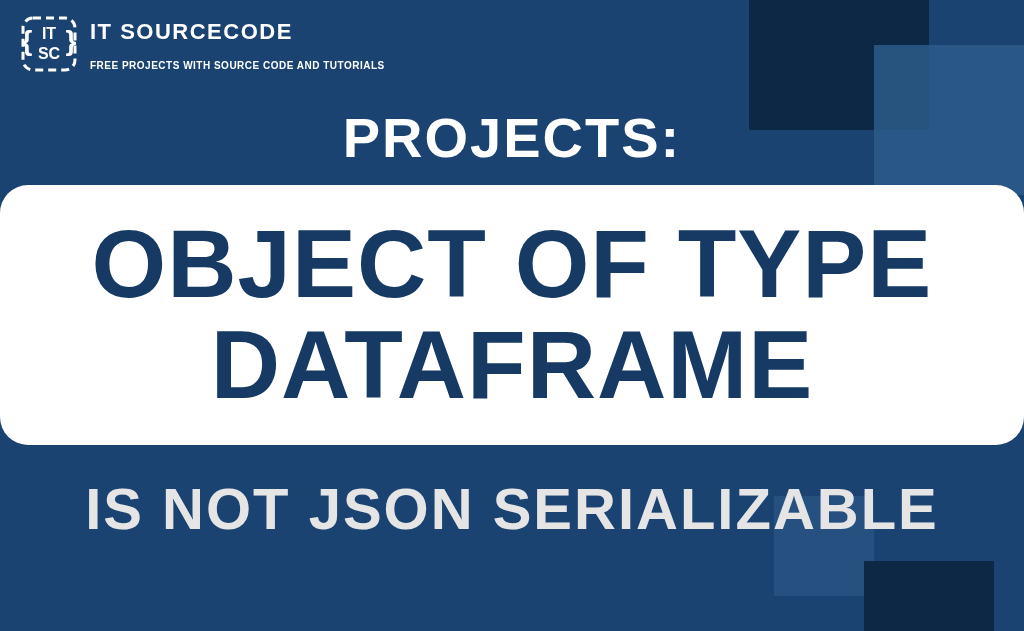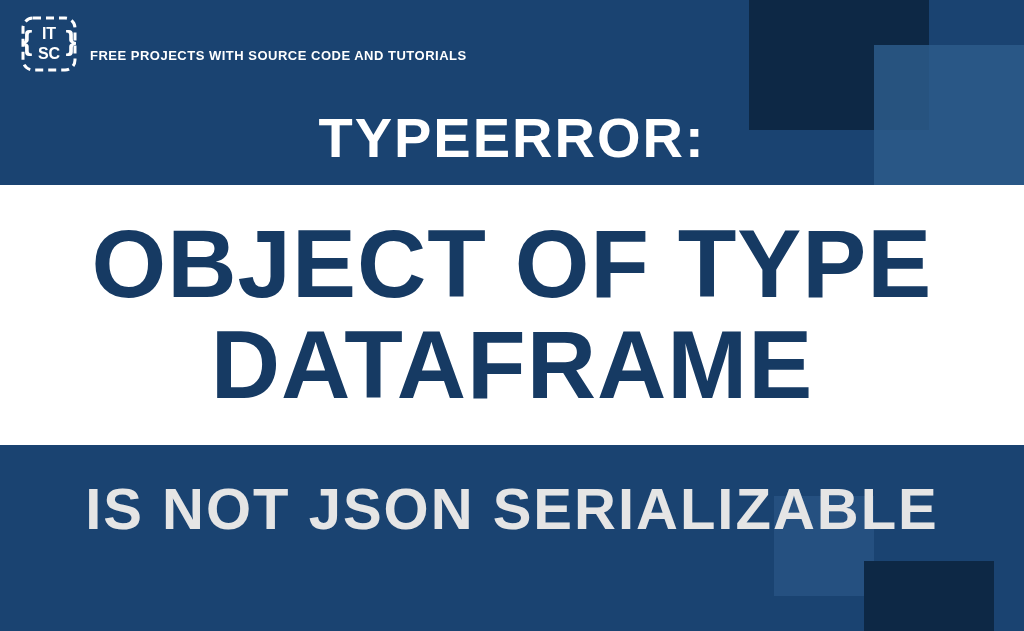--- a/index.html
+++ b/index.html
@@ -76,21 +76,21 @@
     }
     
     .logo-title {
       font-size: 22px;
       font-weight: 800;
       letter-spacing: 1.5px;
       font-stretch: condensed;
     }
     
     .logo-tagline {
-      font-size: 13px;
+      font-size: 10px;
       font-weight: 600;
       letter-spacing: 0.5px;
       margin-top: 18px;
     }
     
     .heading-top {
       position: absolute;
       top: 105px;
       left: 0;
       width: 100%;
@@ -105,20 +105,21 @@
     .white-band {
       position: absolute;
       top: 185px;
       left: 0;
       width: 100%;
       height: 260px;
       background: #ffffff;
       display: flex;
       align-items: center;
       justify-content: center;
+      border-radius: 28px;
     }
     
     .band-text {
       color: #163a63;
       font-size: 96px;
       font-weight: 900;
       text-align: center;
       line-height: 1.05;
       letter-spacing: 1px;
       font-stretch: condensed;
@@ -149,24 +150,25 @@
   <div class="logo-icon">
     <svg width="58" height="58" viewBox="0 0 58 58">
       <rect x="3" y="3" width="52" height="52" rx="10" ry="10" fill="none" stroke="#ffffff" stroke-width="3" stroke-dasharray="8 5"></rect>
       <text x="29" y="24" font-family="Arial" font-size="16" font-weight="900" fill="#ffffff" text-anchor="middle">IT</text>
       <text x="29" y="44" font-family="Arial" font-size="16" font-weight="900" fill="#ffffff" text-anchor="middle">SC</text>
       <text x="7" y="35" font-family="Arial" font-size="28" font-weight="900" fill="#ffffff" text-anchor="middle">{</text>
       <text x="51" y="35" font-family="Arial" font-size="28" font-weight="900" fill="#ffffff" text-anchor="middle">}</text>
     </svg>
   </div>
   <div class="logo-text-group">
+    <div class="logo-title">IT SOURCECODE</div>
     <div class="logo-tagline">FREE PROJECTS WITH SOURCE CODE AND TUTORIALS</div>
   </div>
 </div>
 
-<div class="heading-top">TYPEERROR:</div>
+<div class="heading-top">PROJECTS:</div>
 
 <div class="white-band">
   <div class="band-text" style="white-space: pre-line;">OBJECT OF TYPE
 DATAFRAME</div>
 </div>
 
 <div class="heading-bottom">IS NOT JSON SERIALIZABLE</div>
 
 </body></html>

